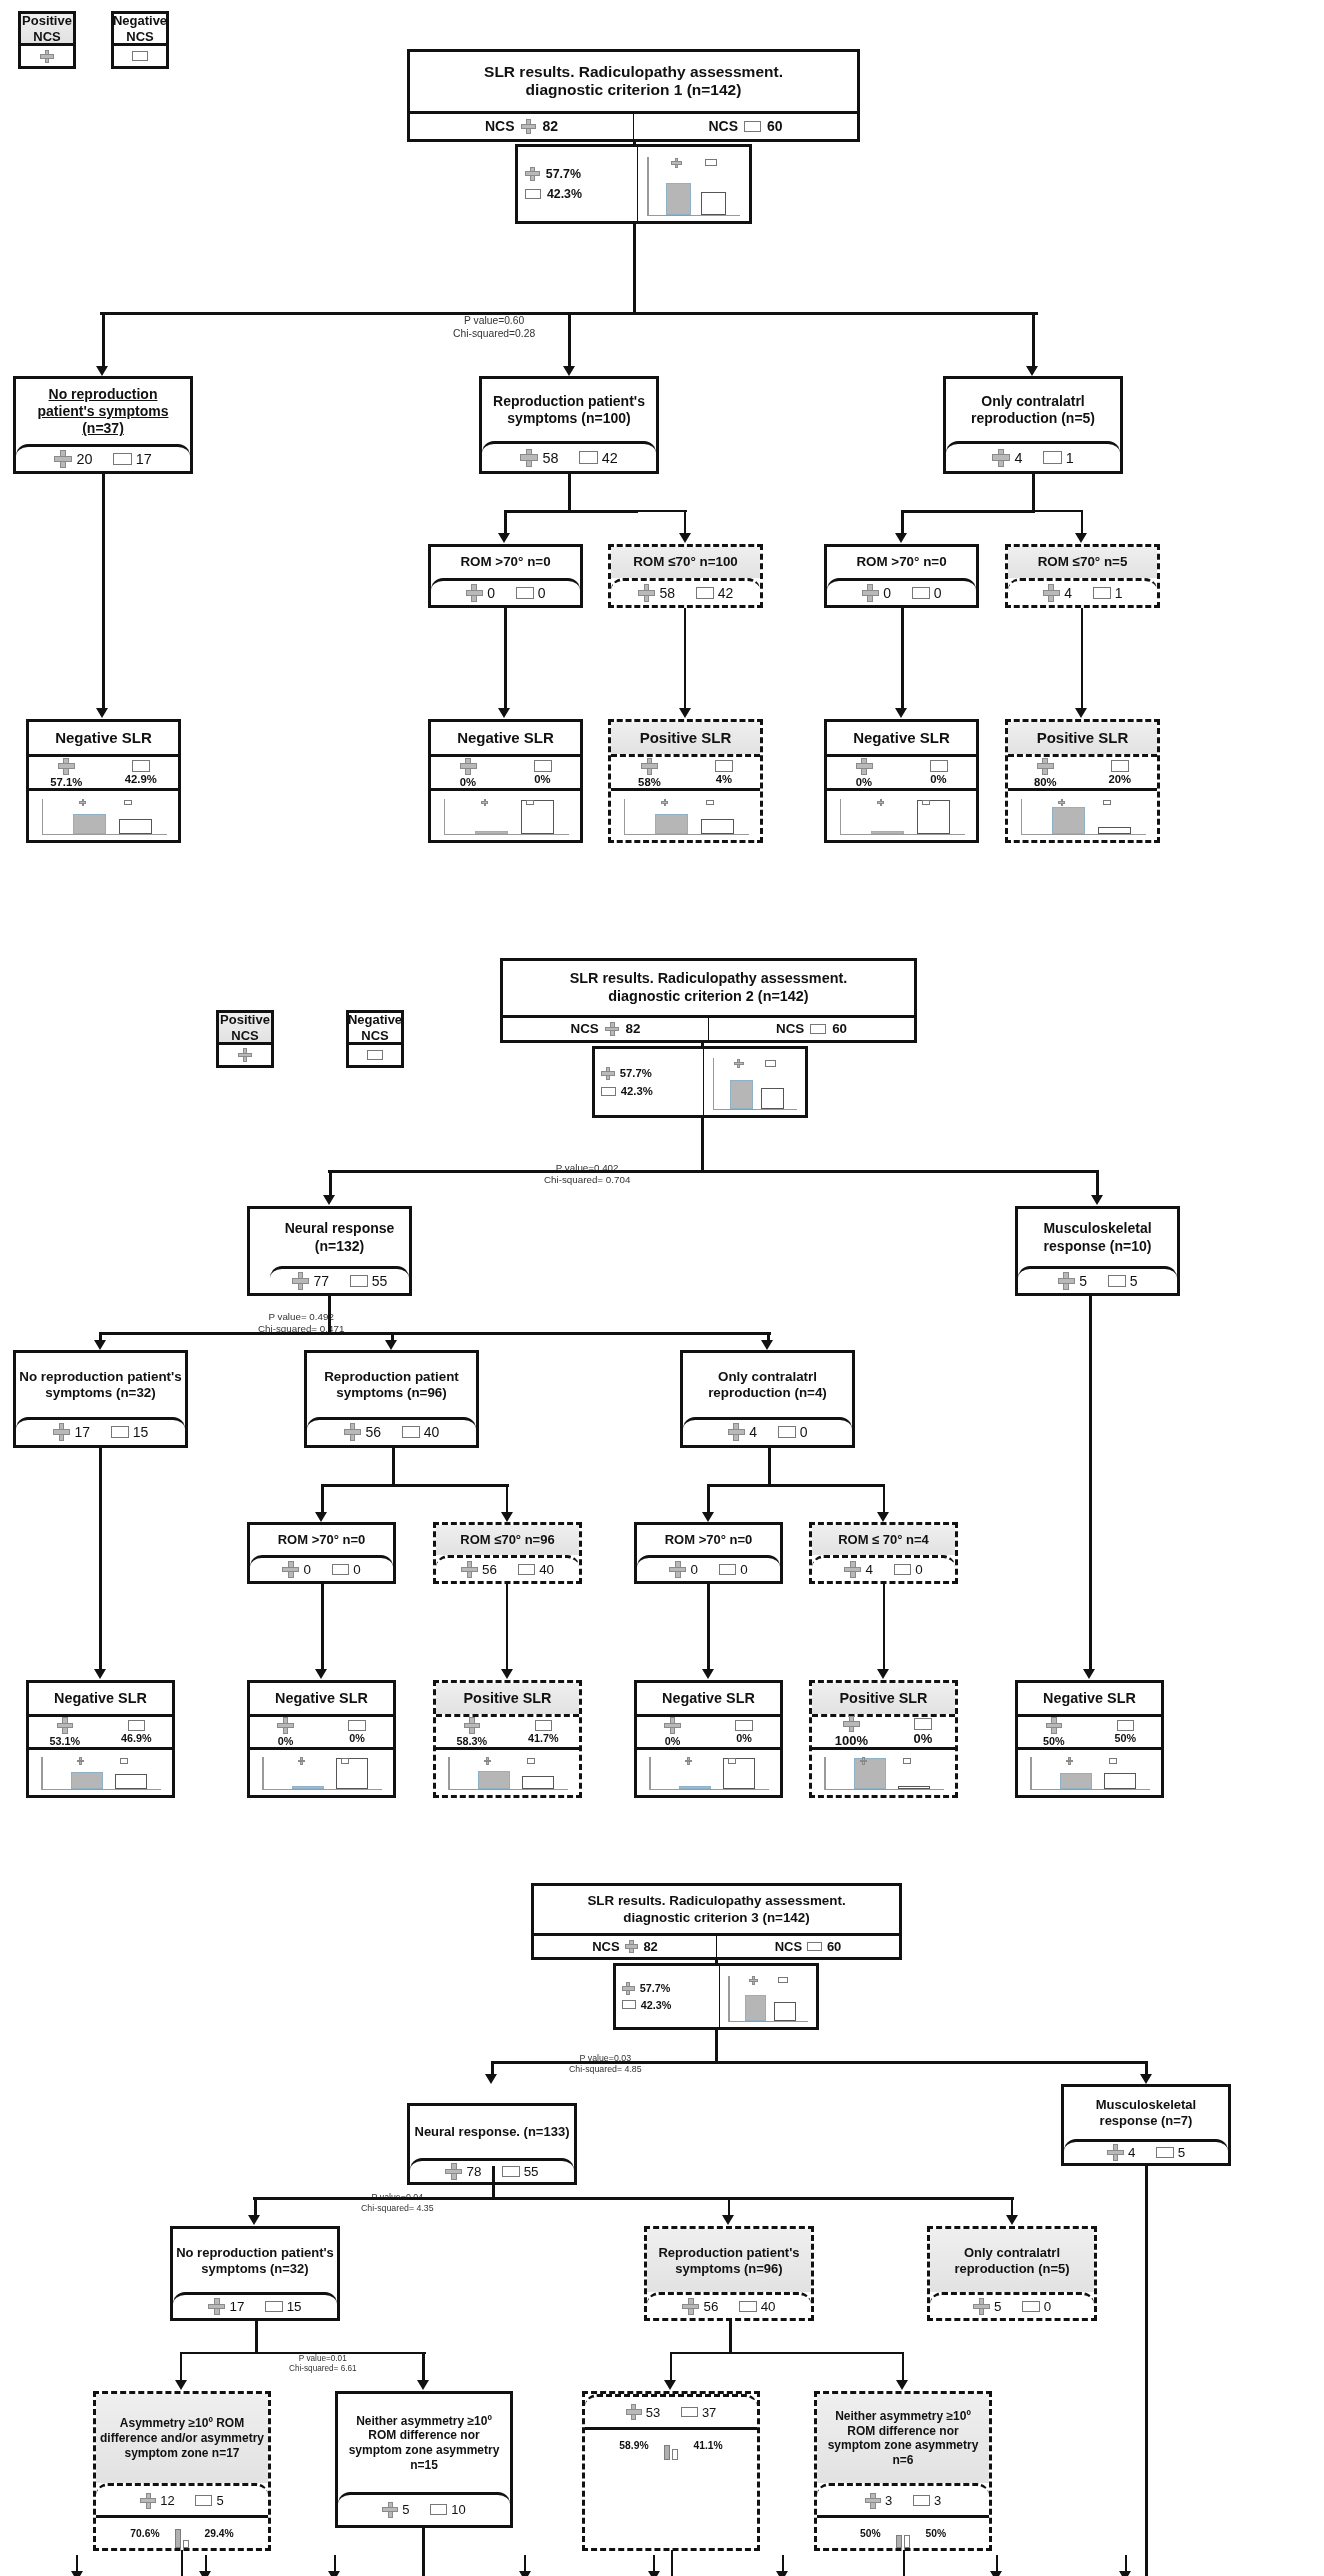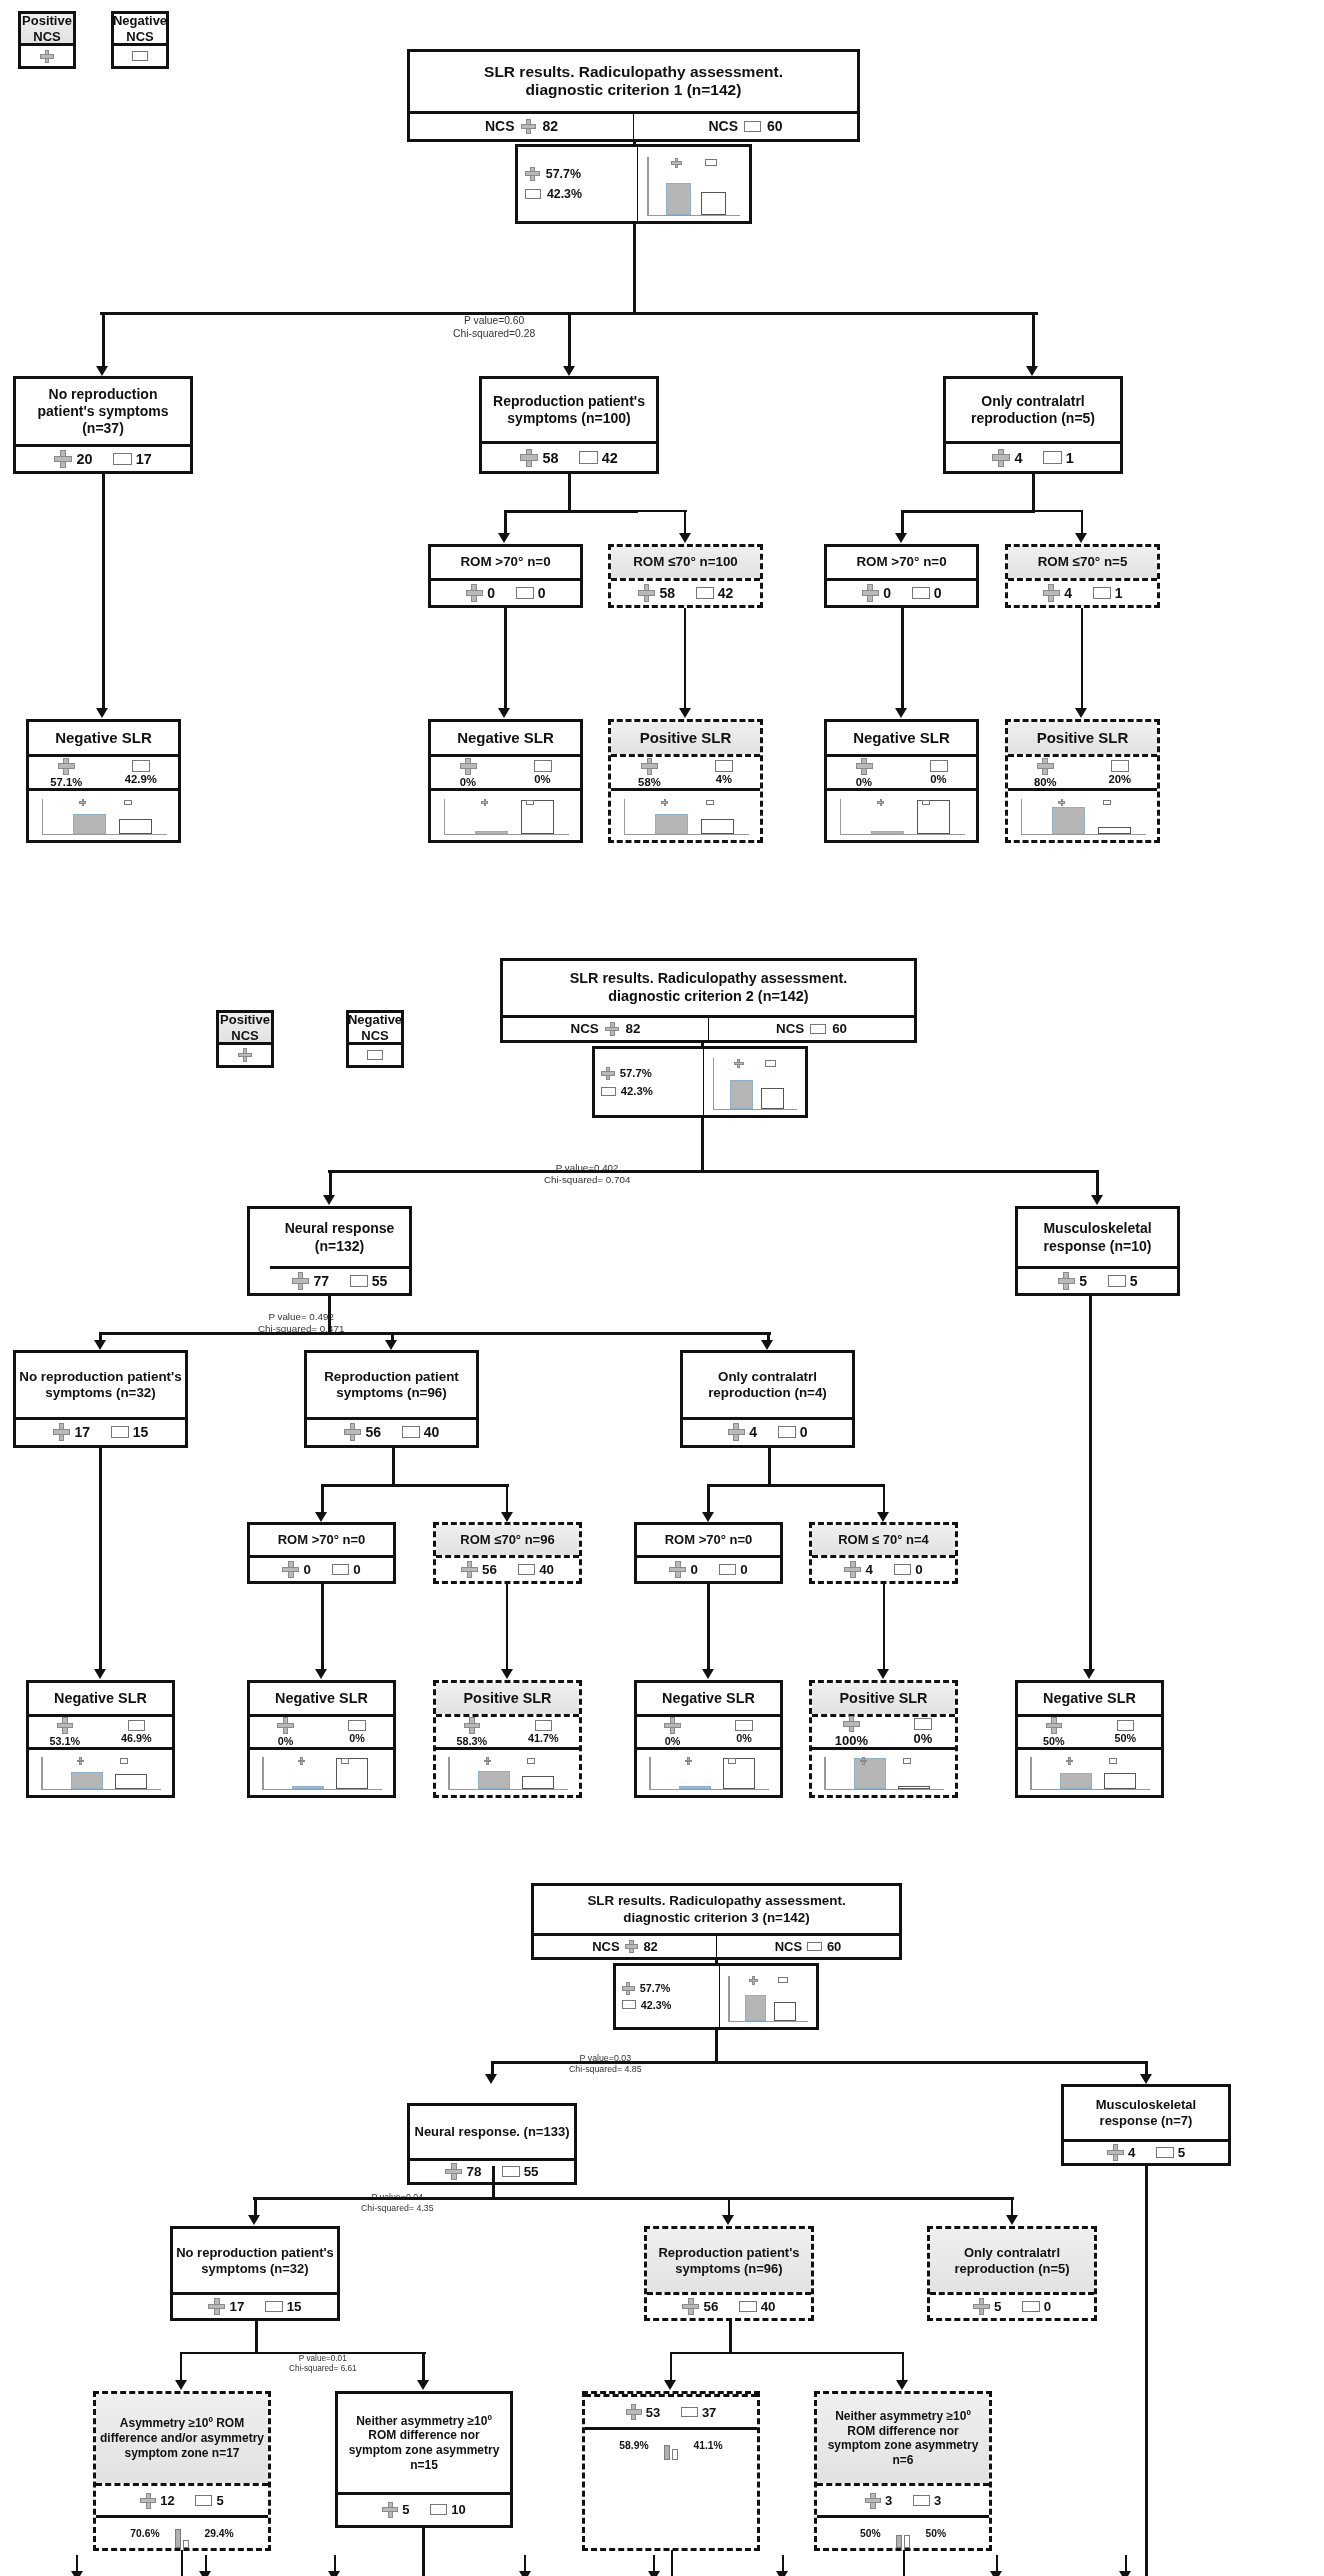--- a/index.html
+++ b/index.html
@@ -9,21 +9,21 @@
   
   .node{position:absolute;box-sizing:border-box;background:#fff;
         border:3.1px solid #111;display:flex;flex-direction:column;}
   .node.dashed{border-style:dashed;}
   .sec{box-sizing:border-box;display:flex;align-items:center;justify-content:center;
        text-align:center;background:#fff;}
   .sec + .sec{border-top:3.1px solid #111;}
   .sec.dashedtop{border-top:3.1px dashed #111;}
   .title{font-weight:bold;line-height:1.22;padding:3.1px 3.1px;}
   .title.grey{background:linear-gradient(#efefef,#e2e2e2);}
-  .counts{display:flex;align-items:center;justify-content:center;gap:5.2px;padding:2.1px 1px;font-weight:bold;}
+  .counts{display:flex;align-items:center;justify-content:center;gap:5.2px;padding:2.1px 1px;font-weight:normal;border-radius:12px;}
   .counts .pair{display:flex;align-items:center;gap:4.1px;}
 
   
   .plus{position:relative;display:inline-block;flex:0 0 auto;}
   .plus::before,.plus::after{content:"";position:absolute;background:#b9b9b9;
       border:1px solid #8a8a8a;box-sizing:border-box;}
   .plus::before{left:33%;top:0;width:34%;height:100%;}
   .plus::after{top:33%;left:0;height:34%;width:100%;}
   .rect{display:inline-block;background:#fff;border:1px solid #777;box-sizing:border-box;flex:0 0 auto;}
 
@@ -138,21 +138,21 @@
     </div>
     <div class="ln vline" style="left: 633px; top: 224px; height: 88px;"></div>
     <div class="ln hline" style="left: 100px; top: 312px; width: 938px;"></div>
     <div class="ln vline" style="left: 102px; top: 312px; height: 55px;"></div>
     <div class="arrow" style="left: 96px; top: 366px;"></div>
     <div class="ln vline" style="left: 568px; top: 312px; height: 55px;"></div>
     <div class="arrow" style="left: 563px; top: 366px;"></div>
     <div class="ln vline" style="left: 1032px; top: 312px; height: 55px;"></div>
     <div class="arrow" style="left: 1026px; top: 366px;"></div>
     <div class="node" style="left: 13px; top: 376px; width: 180px; height: 98px;">
-      <div class="sec title" style="height: 76px; font-size: 14px;">No reproduction patient's symptoms (n=37)</div>
+      <div class="sec title" style="height: 76px; font-size: 14px; text-decoration: underline;">No reproduction patient's symptoms (n=37)</div>
       <div class="sec counts" style="height: 30px; font-size: 14.4px; gap: 20.6px;">
         <span class="pair">
           <span class="plus" style="width: 18px; height: 18px;"></span>
           <span>20</span>
         </span>
         <span class="pair">
           <span class="rect" style="width: 18.5px; height: 12.4px;"></span>
           <span>17</span>
         </span>
       </div>

